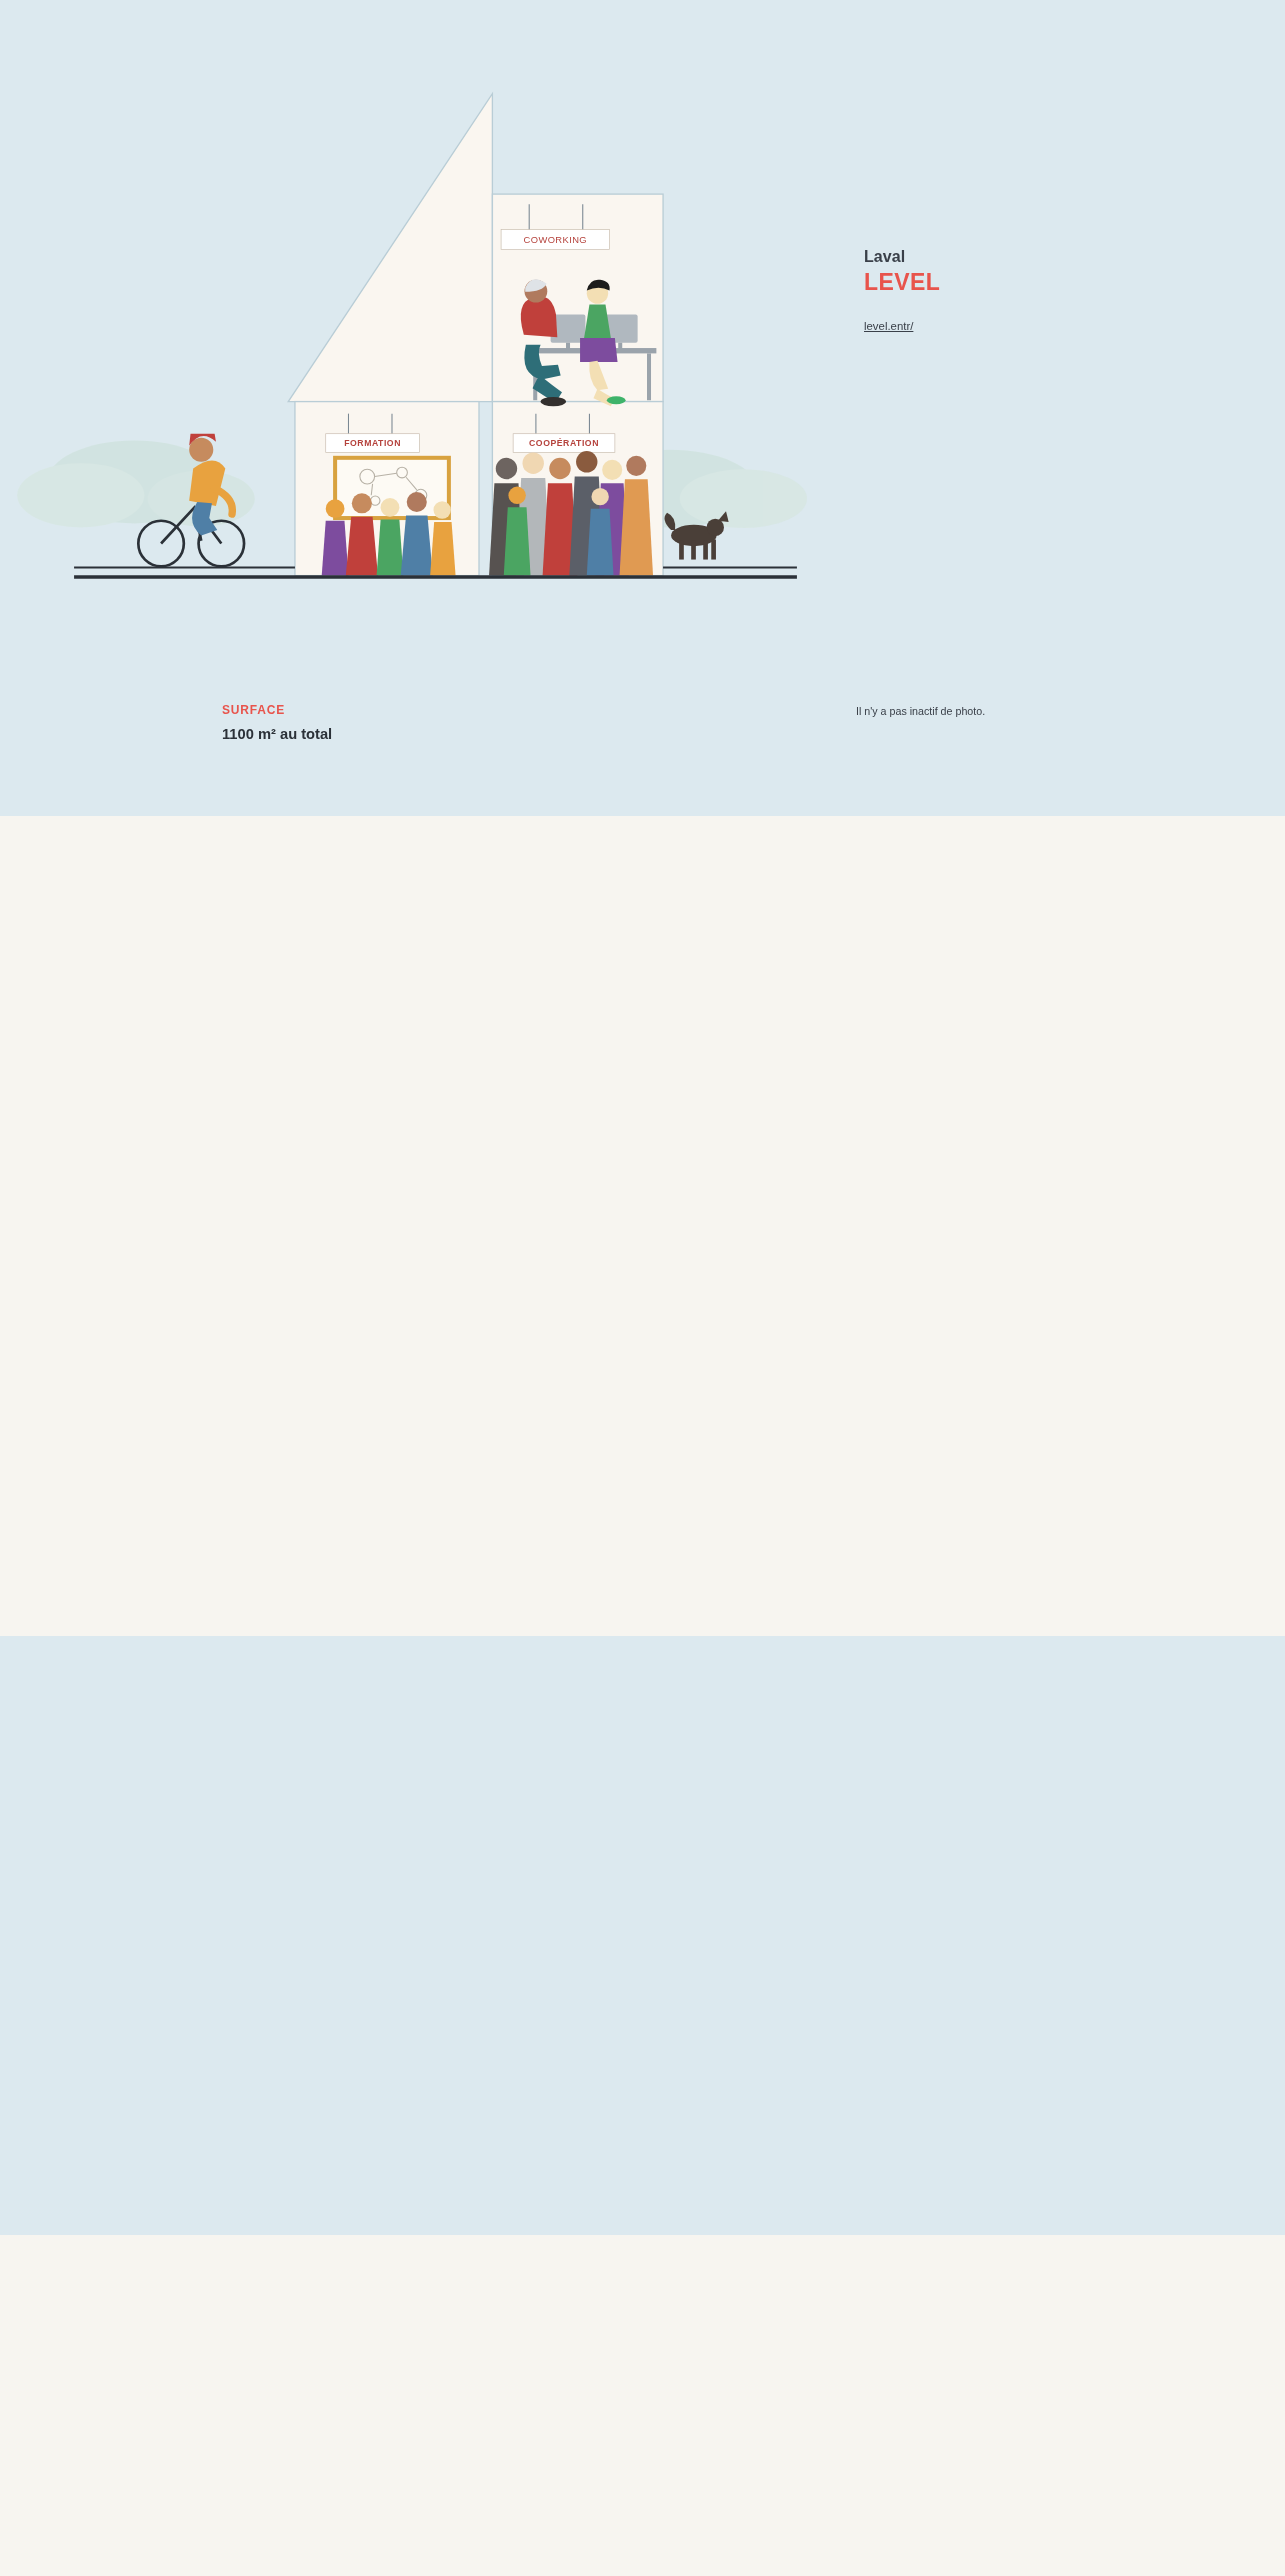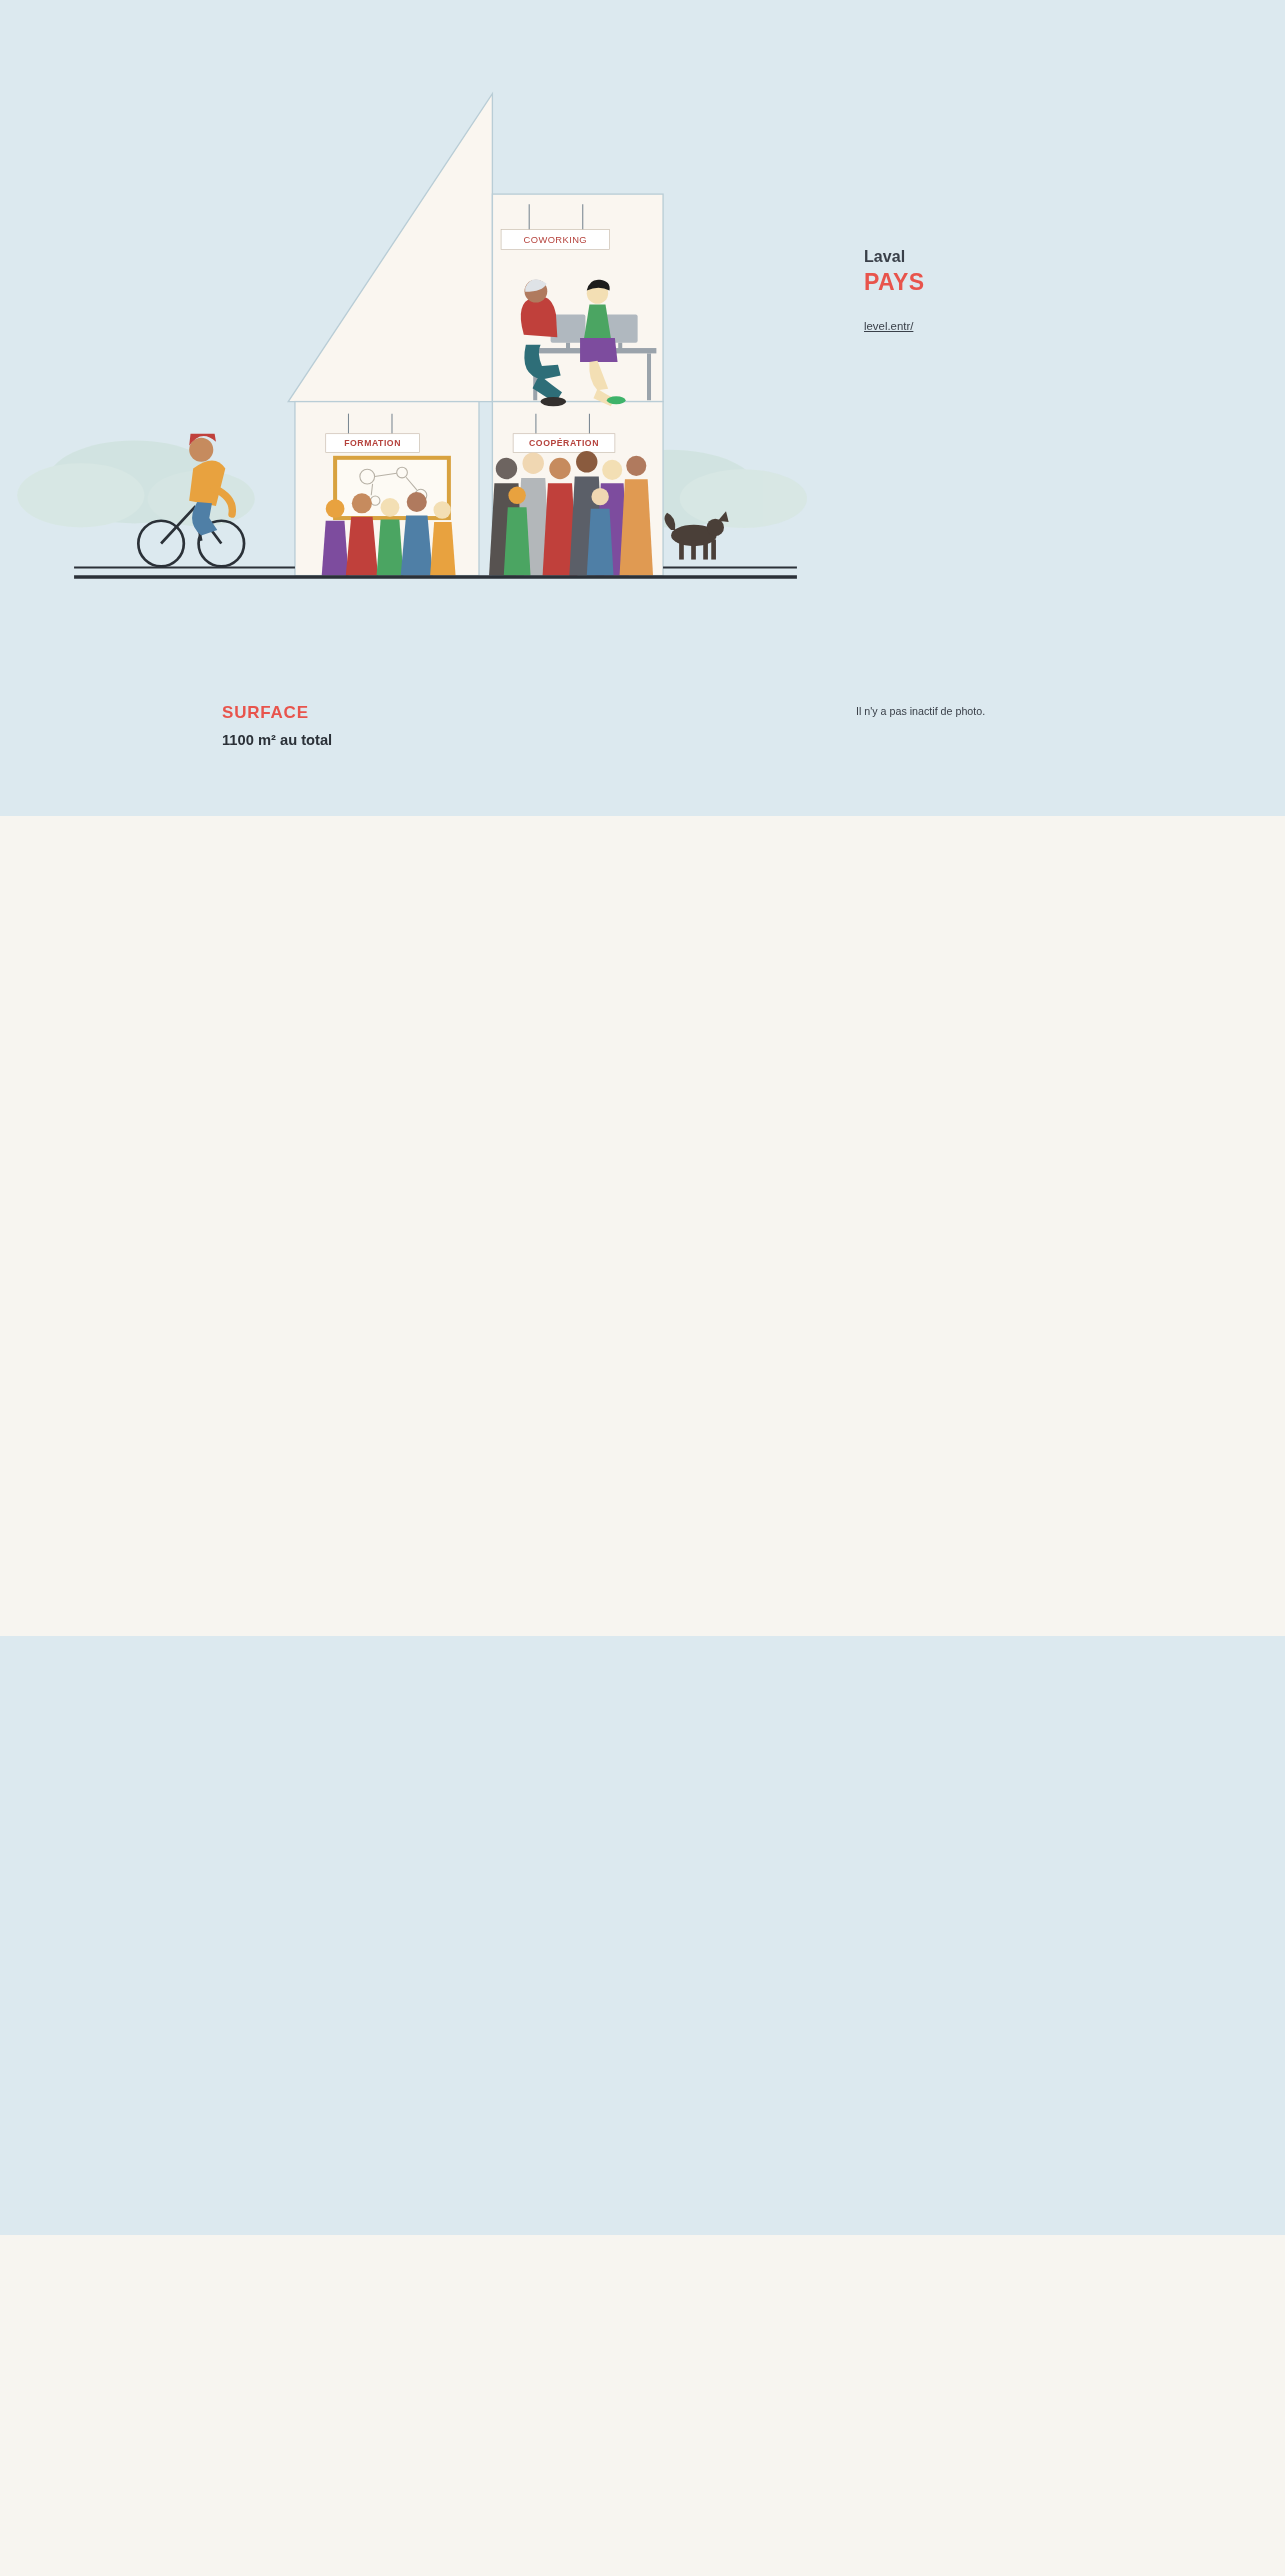--- a/index.html
+++ b/index.html
@@ -21,21 +21,21 @@
   .hero-illus { position: absolute; left: 0; top: 0; width: 871px; height: 589px; }
   .hero-info { position: absolute; left: 864px; top: 248px; }
   .hero-city { font-size: 16px; font-weight: bold; color: #3a4049; letter-spacing: 0.1px; }
   .hero-name { font-size: 23px; font-weight: bold; color: #e8544c; letter-spacing: 0.4px; margin-top: 2.7px; }
   .hero-link { display:inline-block; margin-top: 24px; font-size: 11.4px; color: #3a4049; text-decoration: underline; }
 
   .surface-block { position: absolute; left: 222px; top: 703px; }
   .title-red {
     color: #e8544c; font-weight: bold; letter-spacing: 0.8px;
   }
-  .surface-title { font-size: 17px; }
+  .surface-title { font-size: 12px; }
   .surface-value { font-size: 14.7px; font-weight: bold; color: #2b3138; margin-top: 9.4px; }
   .nophoto { position: absolute; left: 856px; top: 705px; font-size: 10.7px; color: #3a4049; }
 
   
   .loc-title { position: absolute; left: 9.4px; top: 894px; font-size: 21px; }
   .loc-addr  { position: absolute; left: 9.4px; top: 941px; font-size: 12px; line-height: 20px; color: #2b3138; }
   .map-wrap {
     position: absolute; left: 463px; top: 896px;
     width: 812px; height: 342px;
     background: #f2efe9; overflow: hidden; border: 0.7px solid #e3ded5;
@@ -213,21 +213,21 @@
         <path d="M1002 792 q-16 -16 -6 -26 q14 6 12 26z"></path>
       </g>
 
       <line x1="110" y1="862" x2="1190" y2="862" stroke="#2b3138" stroke-width="5"></line>
       <line x1="110" y1="848" x2="440" y2="848" stroke="#2b3138" stroke-width="3"></line>
       <line x1="990" y1="848" x2="1190" y2="848" stroke="#2b3138" stroke-width="3"></line>
     </svg>
 
     <div class="hero-info">
       <div class="hero-city">Laval</div>
-      <div class="hero-name">PAYS</div>
+      <div class="hero-name">LEVEL</div>
       <a class="hero-link" href="#">level.entr/</a>
     </div>
 
     <div class="surface-block">
       <div class="title-red surface-title">SURFACE</div>
       <div class="surface-value">1100 m² au total</div>
     </div>
     <div class="nophoto">Il n'y a pas inactif de photo.</div>
   </section>
 

